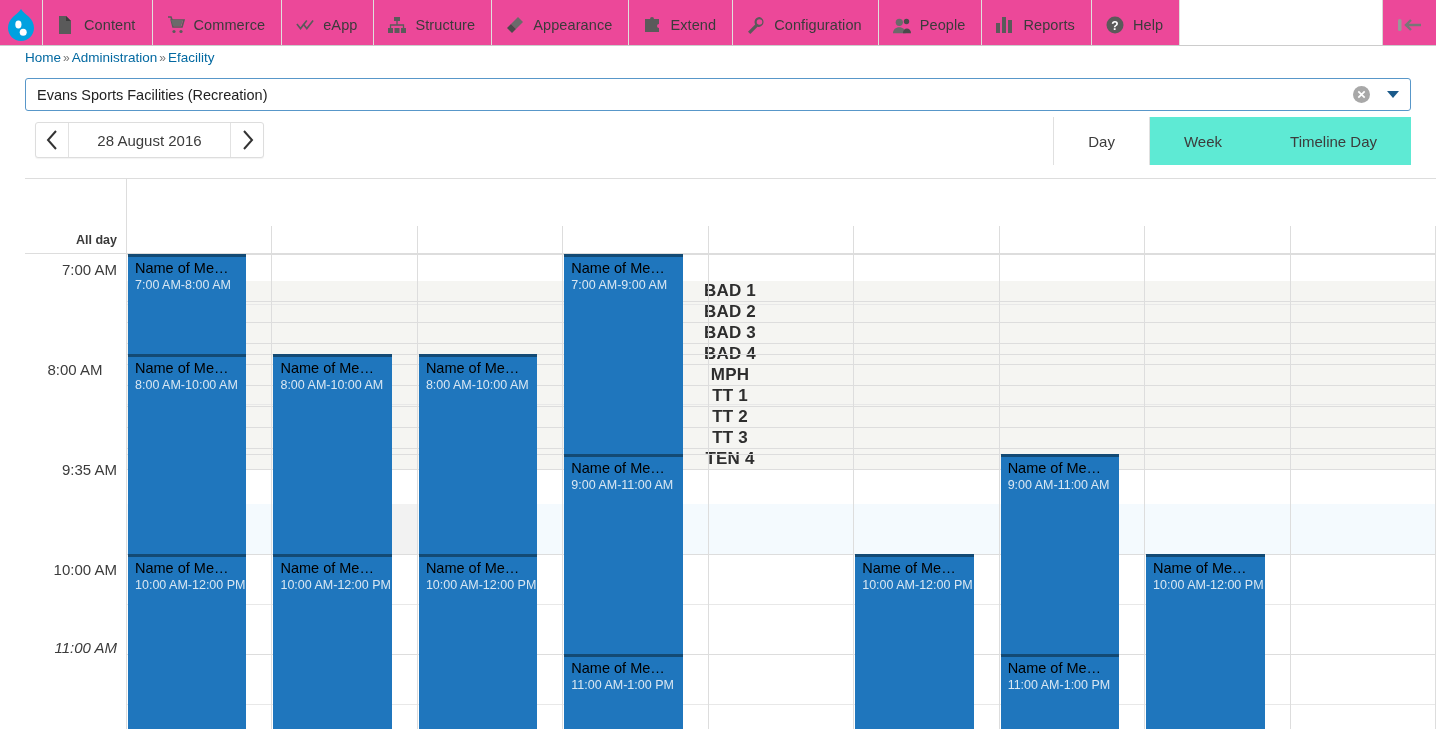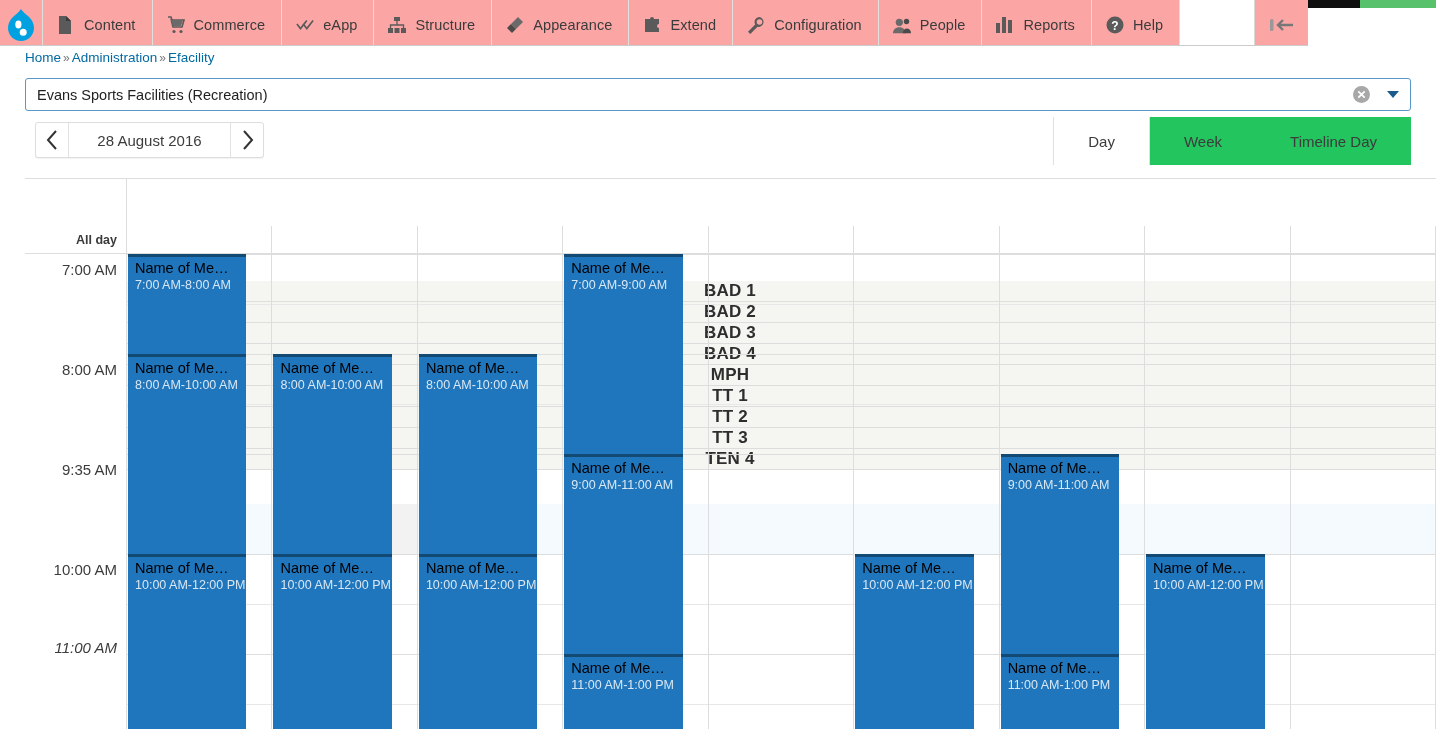--- a/index.html
+++ b/index.html
@@ -24,22 +24,22 @@
     background: #57c16c;
   }
   #toolbar-strip .tab-shadow {
     position: absolute; top: 0; left: 182px;
     width: 234px; height: 8px;
     background: #2a2a2a;
   }
 
   #toolbar {
     position: absolute; top: 0; left: 0;
-    width: 1308px; height: 46px;
-    background: #fca5a5;
+    width: 1436px; height: 46px;
+    background: #ec4899;
     border-bottom: 1px solid #ccc;
     display: flex;
     align-items: stretch;
   }
   #toolbar .logo {
     width: 42px;
     display: flex; align-items: center; justify-content: center;
     padding-top: 4px;
   }
   #toolbar .logo svg { display:block; }
@@ -134,21 +134,21 @@
     border-left: 1px solid #e2e2e2;
     border-right: 1px solid #e2e2e2;
     font-size: 15px;
     color: #3c3c3c;
   }
   #view-tabs {
     position: absolute; top: 0; right: 0;
     height: 48px;
     display: flex;
     align-items: stretch;
-    background: #22c55e;
+    background: #5eead4;
     border-left: 1px solid #e0e0e0;
   }
   .view-tab {
     display: flex; align-items: center; justify-content: center;
     font-size: 15px;
     color: #3c3c3c;
     cursor: pointer;
     padding: 0 34px;
   }
   .view-tab.active {
@@ -480,21 +480,21 @@
       <div class="allday-cell"></div>
       <div class="allday-cell"></div>
       <div class="allday-cell"></div>
       <div class="allday-cell"></div>
       <div class="allday-cell"></div>
       <div class="allday-cell"></div>
     </div>
   <div id="cal-body">
     <div id="time-gutter">
         <div class="time-label" style="top: 5px;">7:00 AM</div>
-        <div class="time-label" style="top: 105px;">8:00 AM</div>
+        <div class="time-label" style="top: 105px; text-align: center;">8:00 AM</div>
         <div class="time-label" style="top: 205px;">9:35 AM</div>
         <div class="time-label" style="top: 305px;">10:00 AM</div>
         <div class="time-label" style="top: 383px; font-style: italic;">11:00 AM</div>
       </div>
     <div id="slots">
       <div class="slot-line major" style="top: 0px;"></div>
         <div class="slot-line" style="top: 50px;"></div>
         <div class="slot-line major" style="top: 100px;"></div>
         <div class="slot-line" style="top: 150px;"></div>
         <div class="slot-line major" style="top: 200px;"></div>

